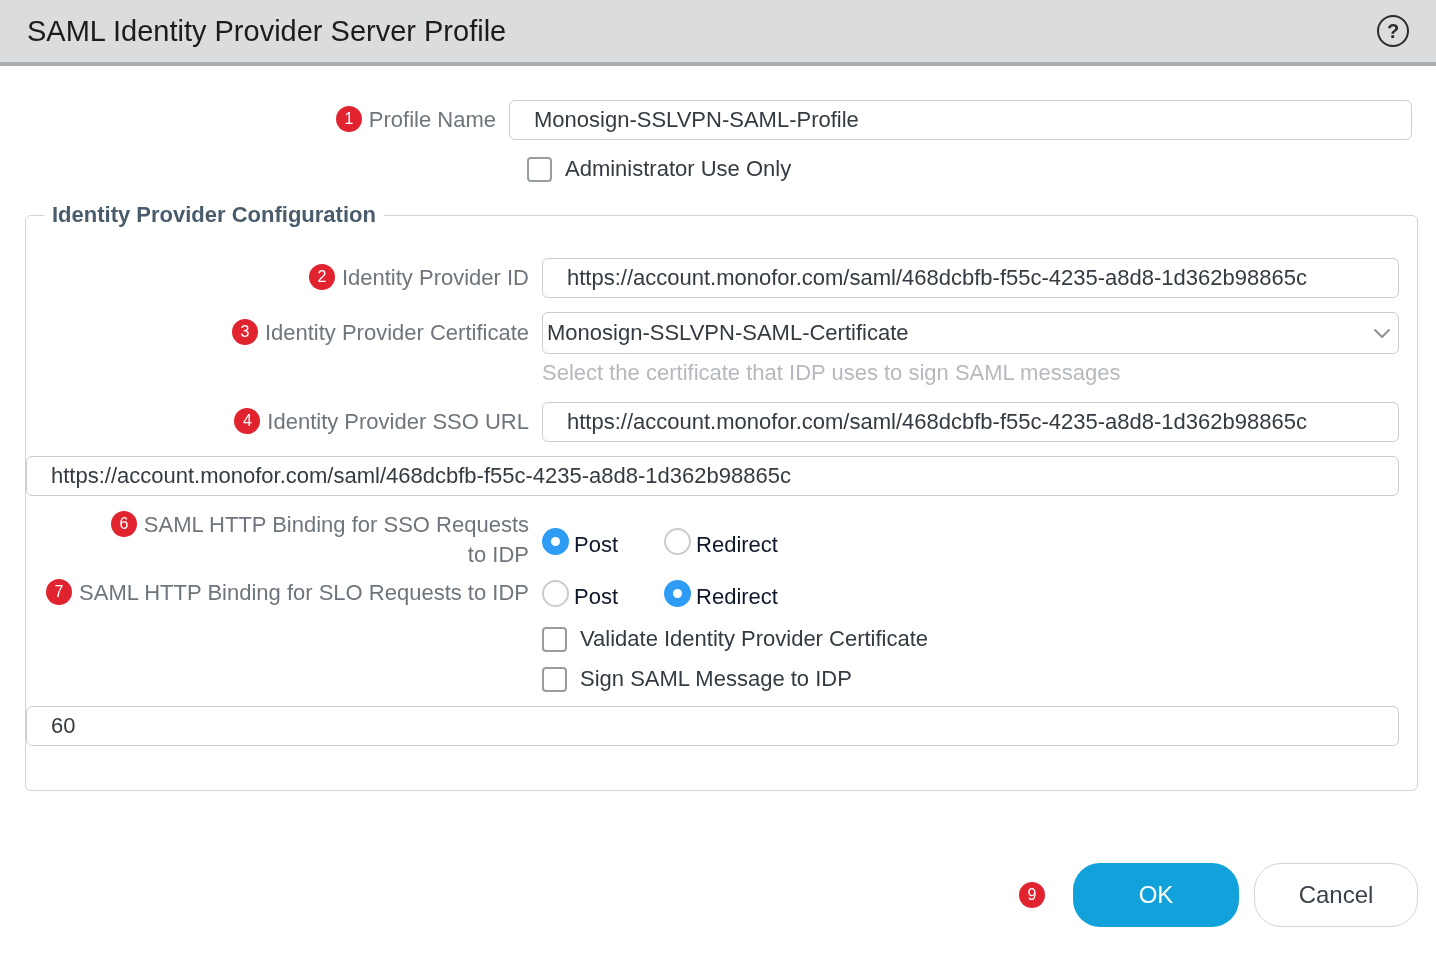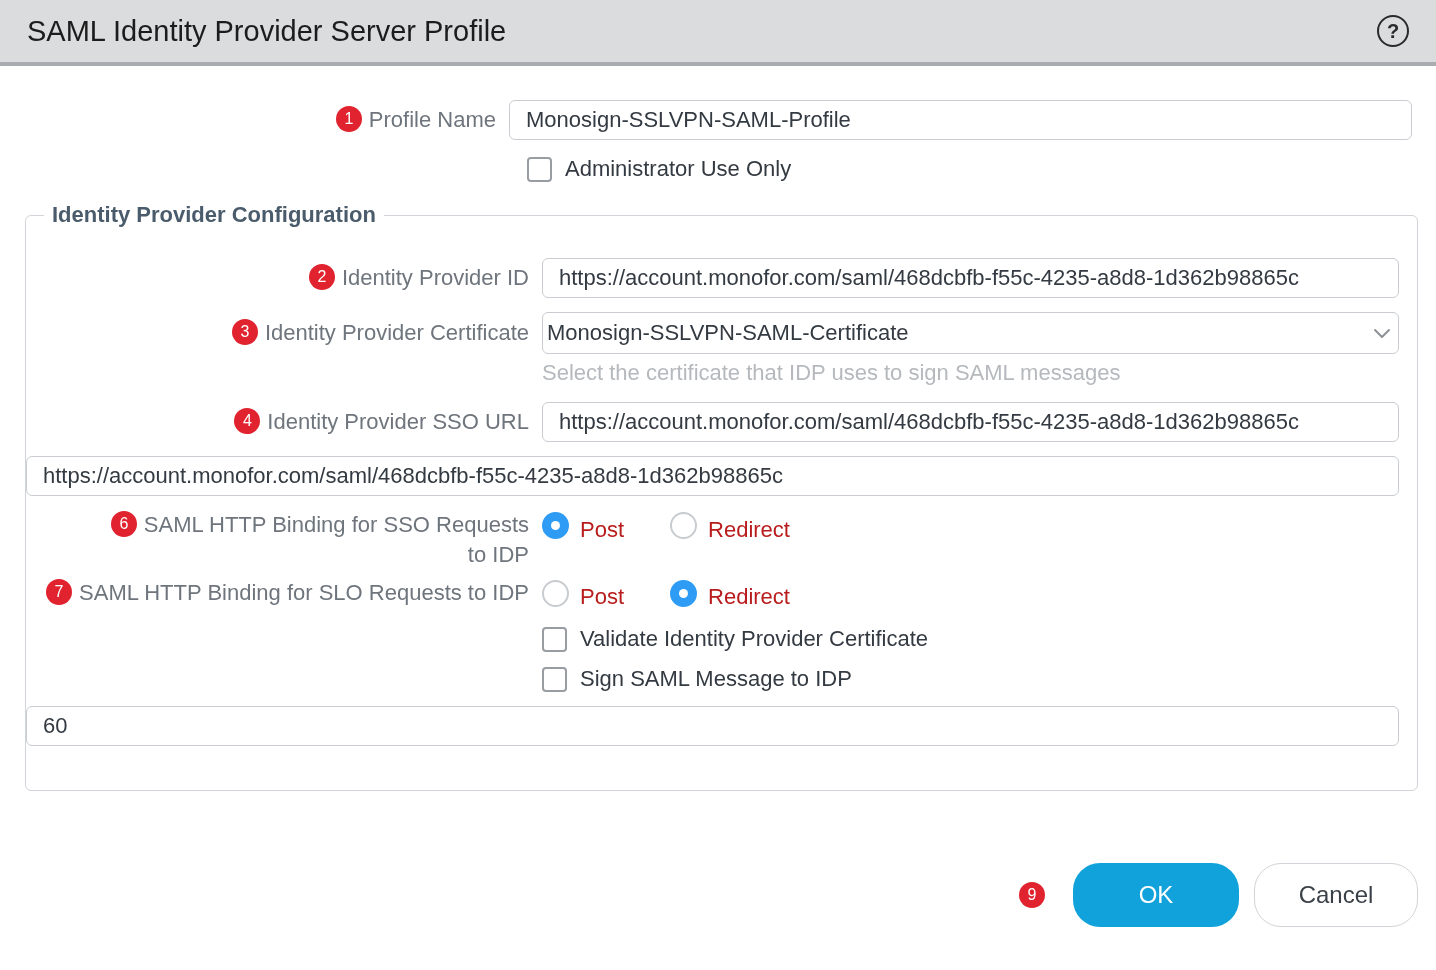--- a/index.html
+++ b/index.html
@@ -59,21 +59,21 @@
     vertical-align: middle;
     position: relative; top: -2px;
     flex-shrink: 0;
   }
 
   .text-input {
     width: 100%;
     height: 40px;
     border: 1px solid #c9cdd1;
     border-radius: 6px;
-    padding: 0 16px;
+    padding: 0 24px;
     font-family: "Liberation Sans", sans-serif;
     font-size: 22px;
     color: #333a41;
     background: #ffffff;
     outline: none;
   }
 
   .checkbox {
     width: 25px; height: 25px;
     border: 2px solid #979da3;
@@ -154,28 +154,28 @@
     border: none;
     background: #2e9cf4;
   }
   .radio.checked::after {
     content: "";
     width: 9px; height: 9px;
     border-radius: 50%;
     background: #ffffff;
   }
   .radio-label {
-    font-size: 22px; color: #b91c1c;
-    margin-left: 11px; margin-right: 46px;
+    font-size: 22px; color: #0f172a;
+    margin-left: 5px; margin-right: 46px;
     position: relative; top: 4px;
   }
 
   
   .f-label.narrow { padding-left: 80px; }
-  .binding-row { align-items: flex-start; }
+  .binding-row { align-items: center; }
   .binding-row .f-value { margin-top: 2px; }
 
   .inner-check-row {
     margin-left: 516px;
     display: flex; align-items: center;
   }
 
   
   .footer-row {
     margin-top: 72px;

